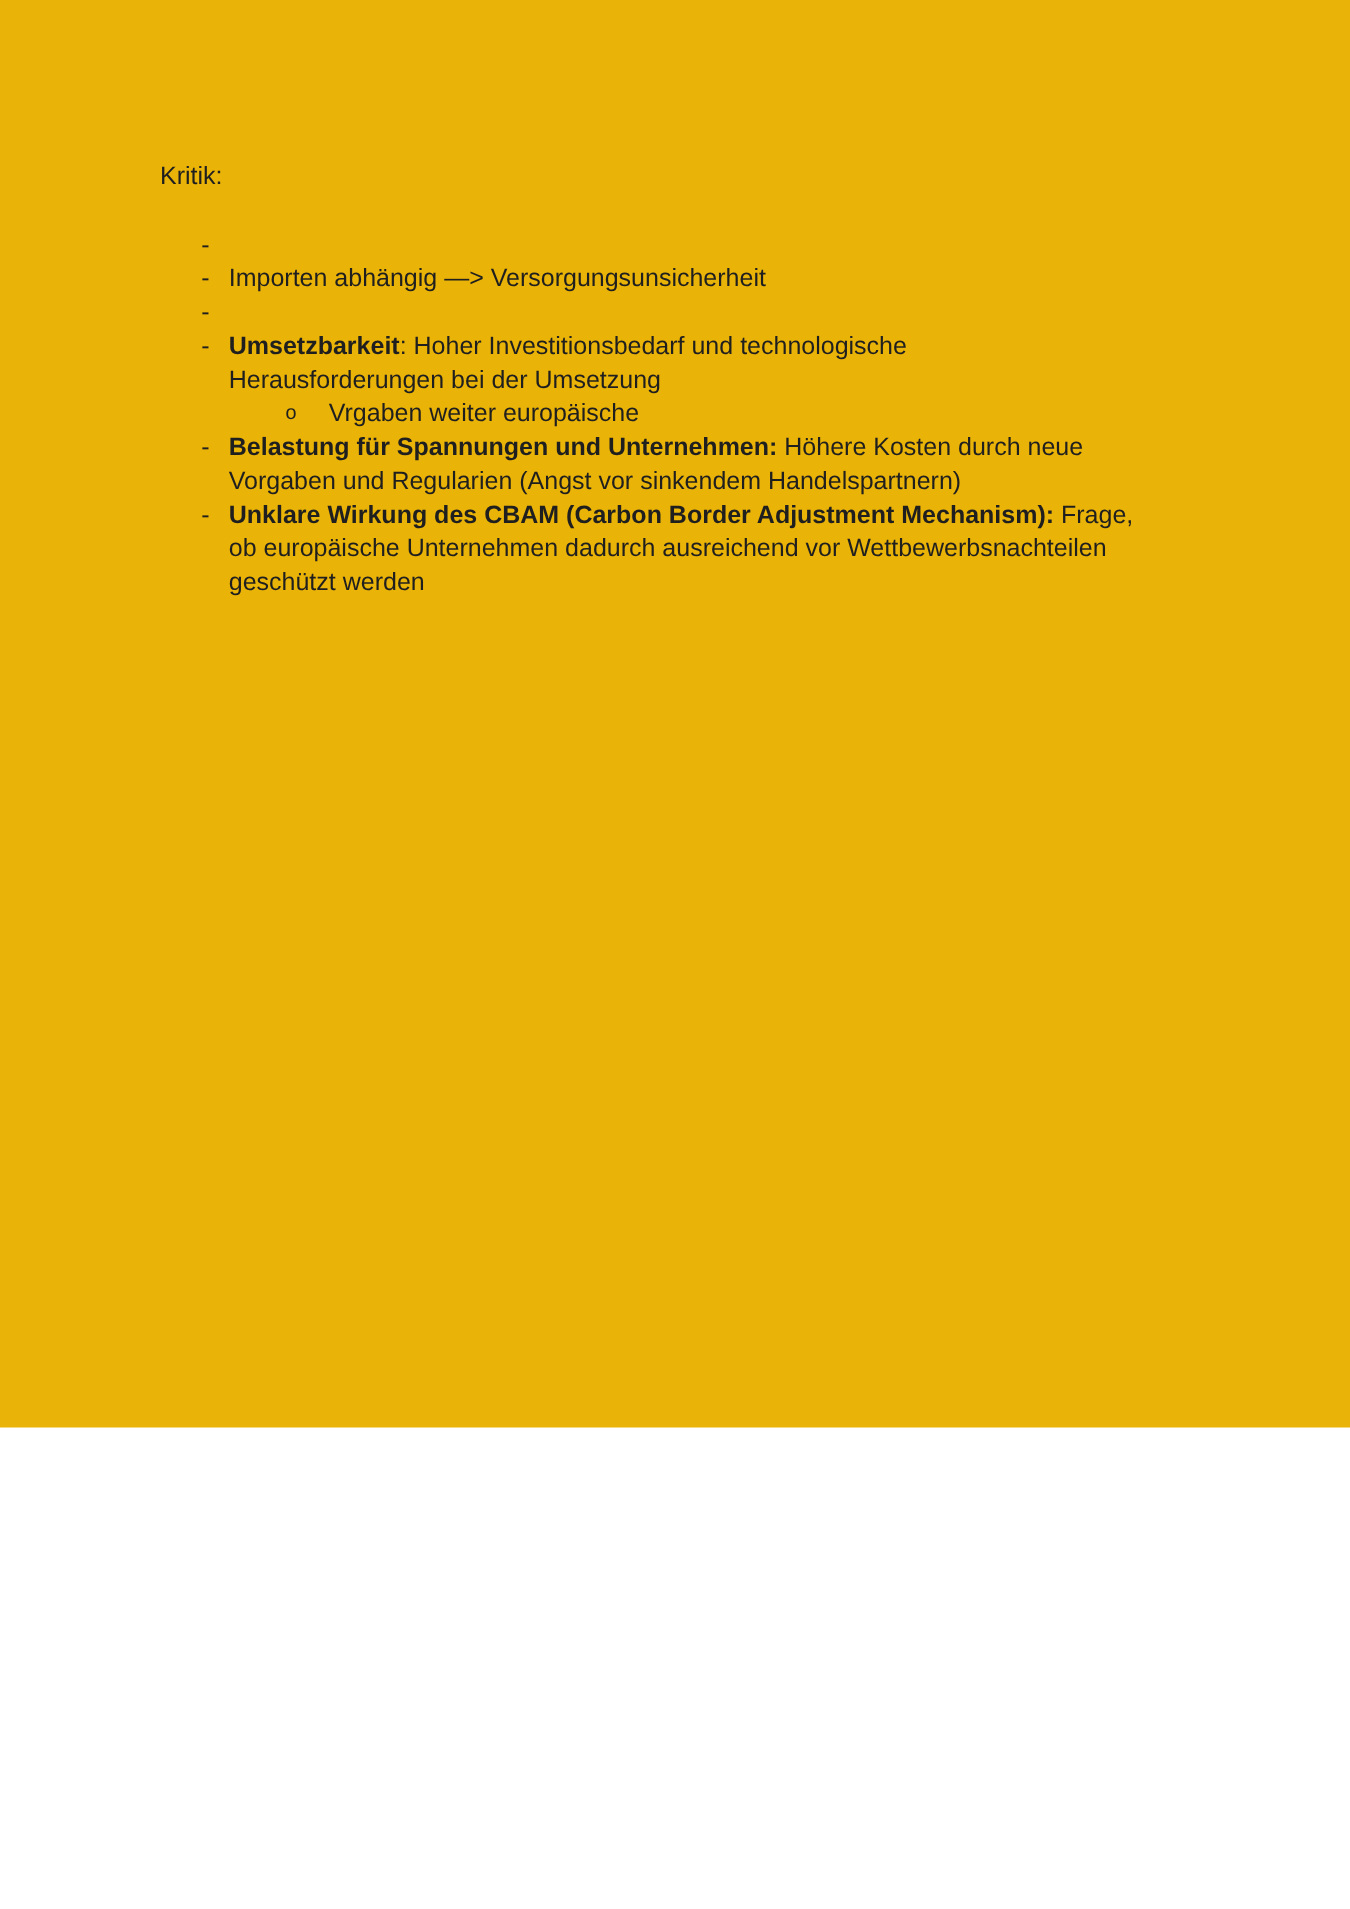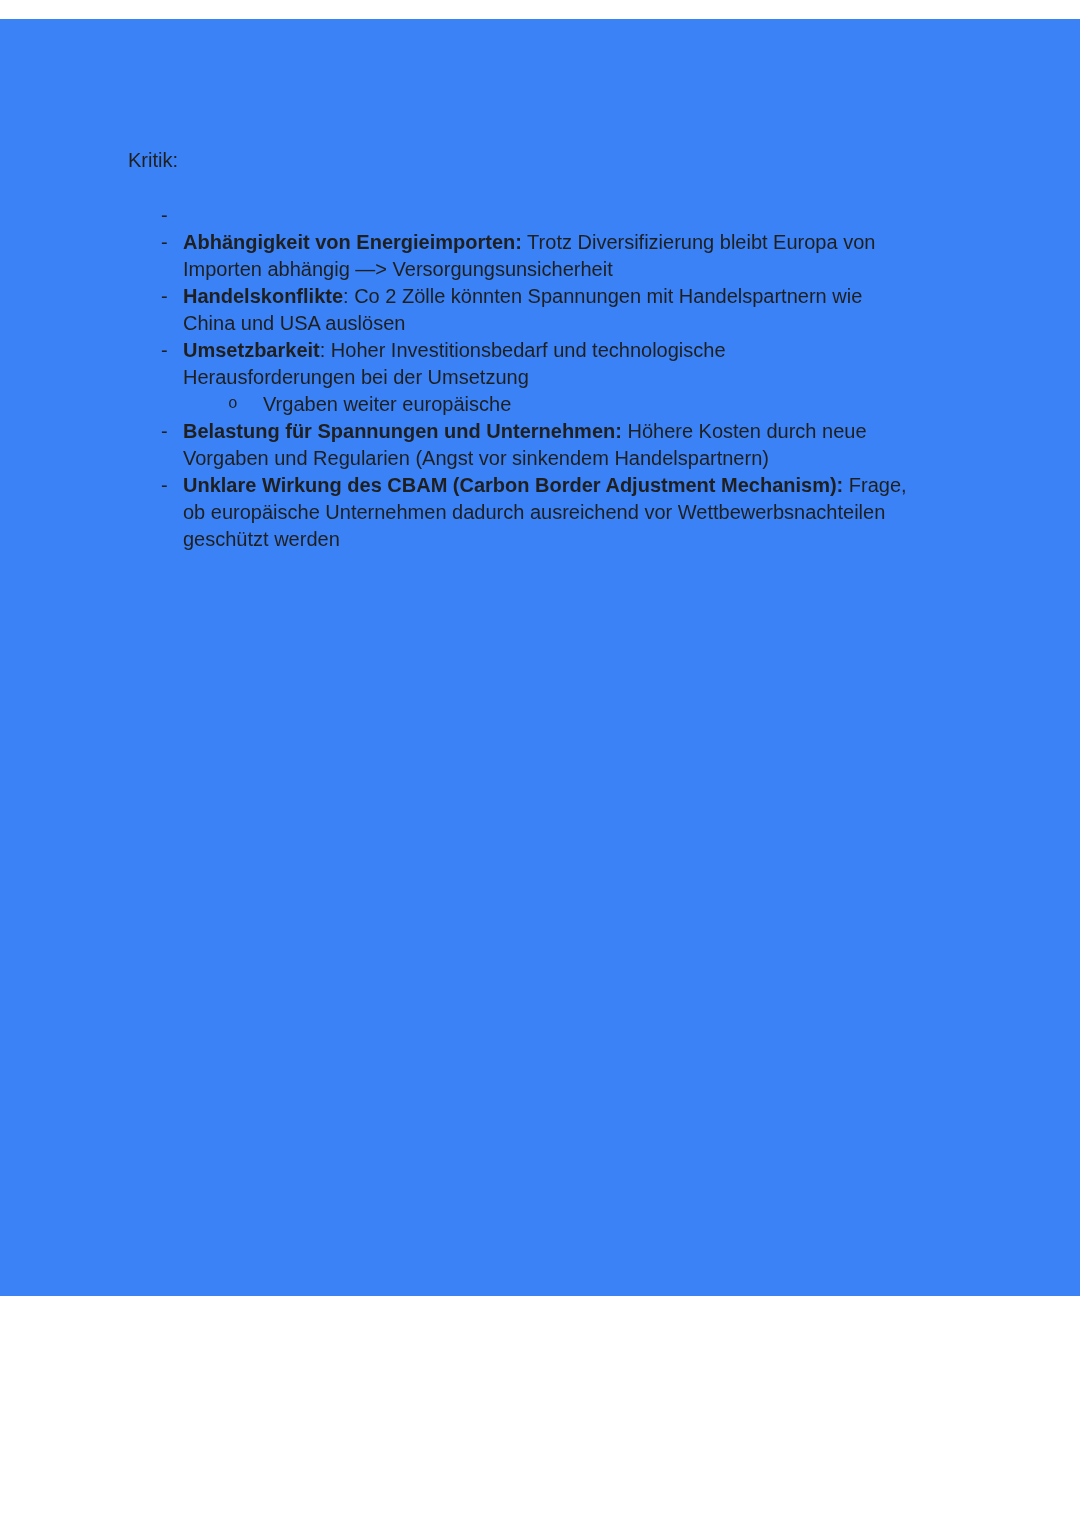--- a/index.html
+++ b/index.html
@@ -12,23 +12,22 @@
     height: 1527px;
     background: #ffffff;
     font-family: "Liberation Sans", sans-serif;
     font-size: 20px;
     line-height: 27px;
     color: #1f1f1f;
     overflow: hidden;
   }
   .page {
     width: 1080px;
-    height: 1277px;
-    background: #3b82f6;
-    margin-top: 19px;
+    height: 1142px;
+    background: #eab308;
   }
   .heading {
     margin: 0;
     padding: 128px 0 0 128px;
     font-weight: 400;
   }
   .list {
     list-style: none;
     margin: 28px 0 0 161px;
     padding: 0;
@@ -73,33 +72,27 @@
 <div class="page">
   <p class="heading">Kritik:</p>
   <ul class="list" id="kritik-list">
   <li class="item">
     <span class="marker">-</span>
   </li>
 
   <li class="item">
     <span class="marker">-</span>
     <div class="text">
-      <p class="first-line"><strong class="lead">Abhängigkeit von Energieimporten:</strong><span class="after"> Trotz Diversifizierung bleibt Europa von</span></p>
 
   <p class="cont-line">Importen abhängig —&gt; Versorgungsunsicherheit</p>
 </div>
   </li>
 
   <li class="item">
     <span class="marker">-</span>
-    <div class="text">
-      <p class="first-line"><strong class="lead">Handelskonflikte</strong><span class="after">: Co 2 Zölle könnten Spannungen mit Handelspartnern wie</span></p>
-
-  <p class="cont-line">China und USA auslösen</p>
-</div>
   </li>
 
   <li class="item">
     <span class="marker">-</span>
     <div class="text">
       <p class="first-line"><strong class="lead">Umsetzbarkeit</strong><span class="after">: Hoher Investitionsbedarf und technologische</span></p>
 
   <p class="cont-line">Herausforderungen bei der Umsetzung</p>
 
   <div class="subrow">

